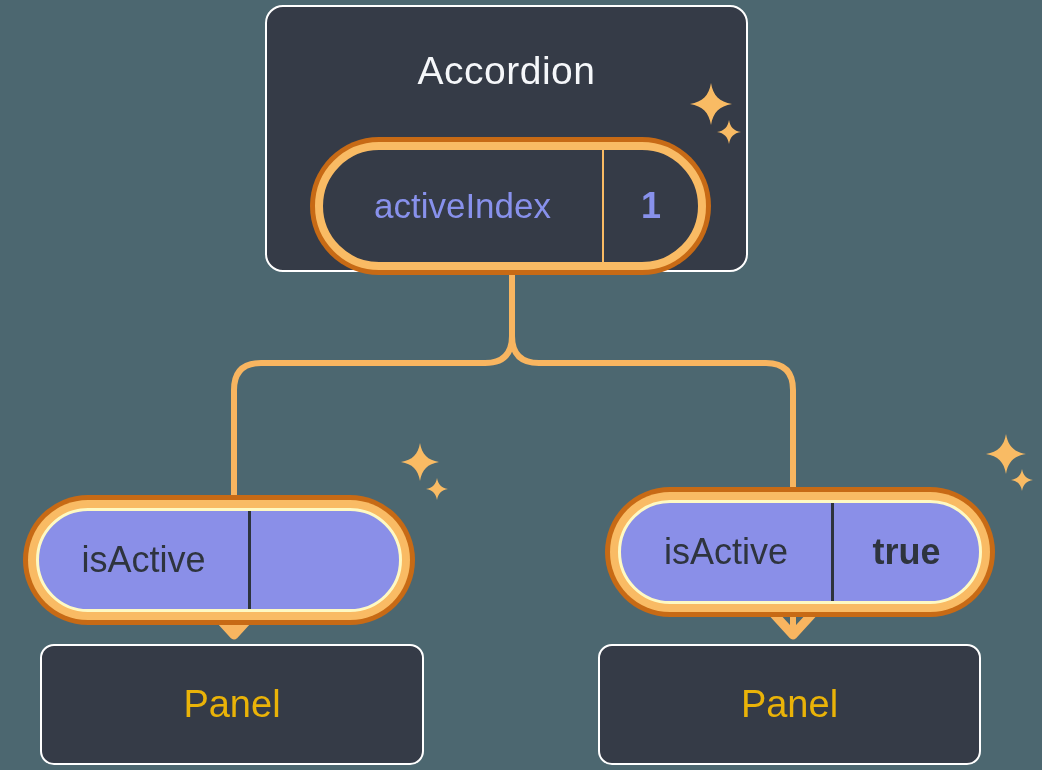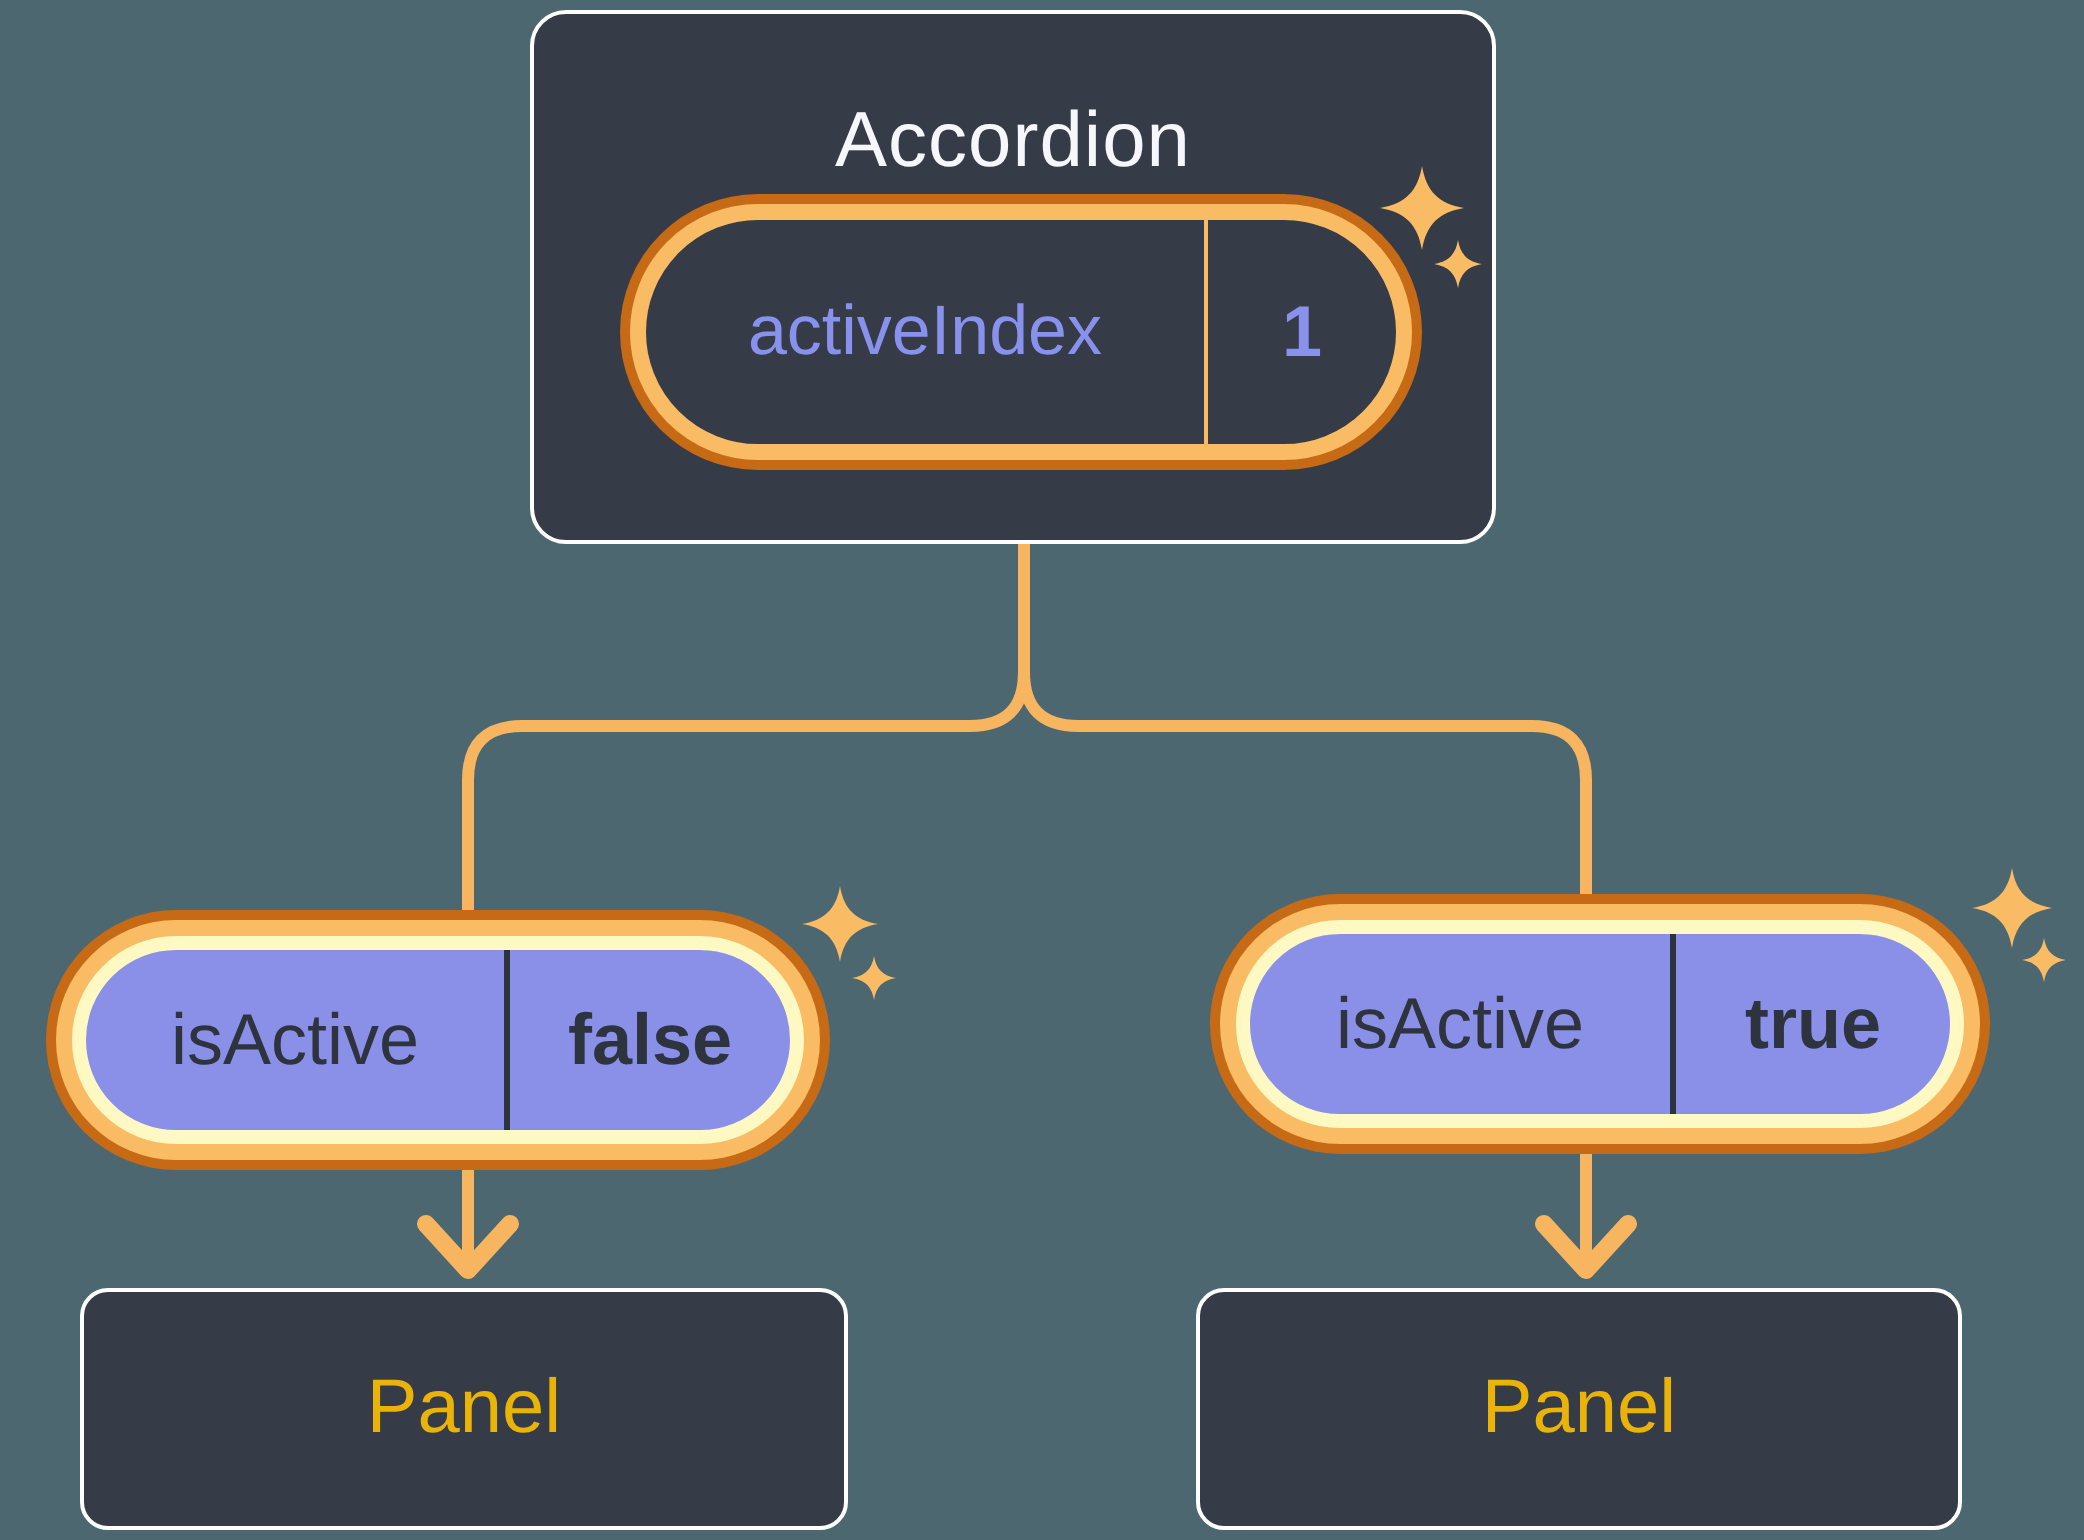--- a/index.html
+++ b/index.html
@@ -59,20 +59,21 @@
   .panel-left  { left: 40px;  width: 384px; }
   .panel-right { left: 598px; width: 383px; }
 
   
   .pill {
     position: absolute;
     box-sizing: border-box;
     border-radius: 999px;
     display: flex;
     align-items: stretch;
+    margin-top: 40px;
   }
   .pill-cell {
     display: flex;
     align-items: center;
     justify-content: center;
   }
   
   .state-pill {
     left: 48px; top: 95px;            
     width: 391px; height: 128px;
@@ -80,21 +81,21 @@
     border: 8px solid #F9BB64;
     box-shadow: 0 0 0 5px #C76A15;
   }
   .state-pill .label-cell { width: 279px; font-size: 35px; color: #8891EC; }
   .state-pill .divider    { width: 2px; background: #F9BB64; }
   .state-pill .value-cell { flex: 1; font-size: 36px; font-weight: bold; color: #8891EC; }
 
   
   .prop-pill {
     background: #8A8FE8;
-    border: 7px solid #fef9c3;
+    border: 3px solid #fef9c3;
     box-shadow: 0 0 0 8px #F9BB64, 0 0 0 13px #C76A15;
     color: #2E343E;
   }
   .prop-pill .label-cell { font-size: 36px; }
   .prop-pill .divider    { width: 3px; background: #2D333D; }
   .prop-pill .value-cell { flex: 1; font-size: 36px; font-weight: bold; }
   .prop-pill-left  { left: 36px;  top: 468px; width: 366px; height: 104px; }
   .prop-pill-left  .label-cell { width: 209px; }
   .prop-pill-right { left: 618px; top: 460px; width: 364px; height: 104px; }
   .prop-pill-right .label-cell { width: 210px; }
@@ -121,21 +122,20 @@
       <div class="pill state-pill">
         <div class="pill-cell label-cell">activeIndex</div>
         <div class="divider"></div>
         <div class="pill-cell value-cell">1</div>
       </div>
     </div>
 
     <div class="pill prop-pill prop-pill-left">
       <div class="pill-cell label-cell">isActive</div>
       <div class="divider"></div>
-      <div class="pill-cell value-cell">false</div>
     </div>
 
     <div class="pill prop-pill prop-pill-right">
       <div class="pill-cell label-cell">isActive</div>
       <div class="divider"></div>
       <div class="pill-cell value-cell">true</div>
     </div>
 
     <div class="card panel-card panel-left">
       <span>Panel</span>

